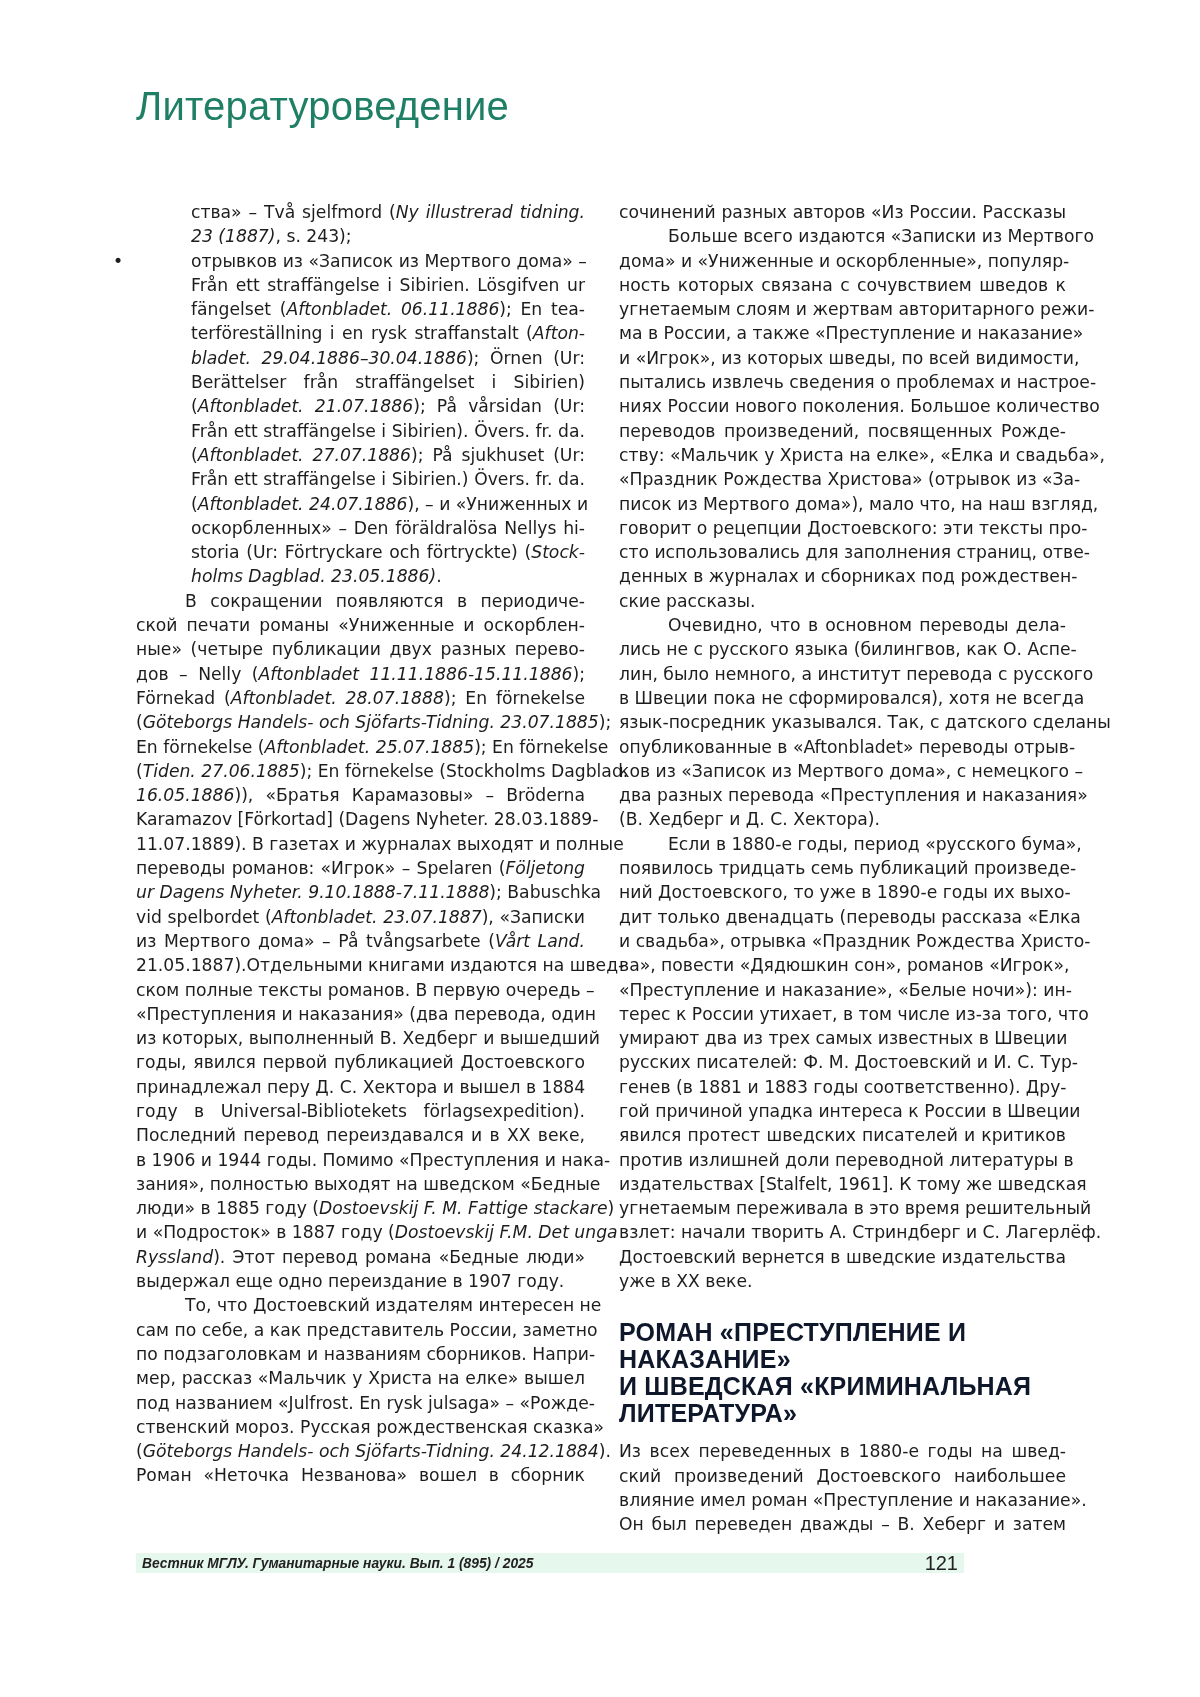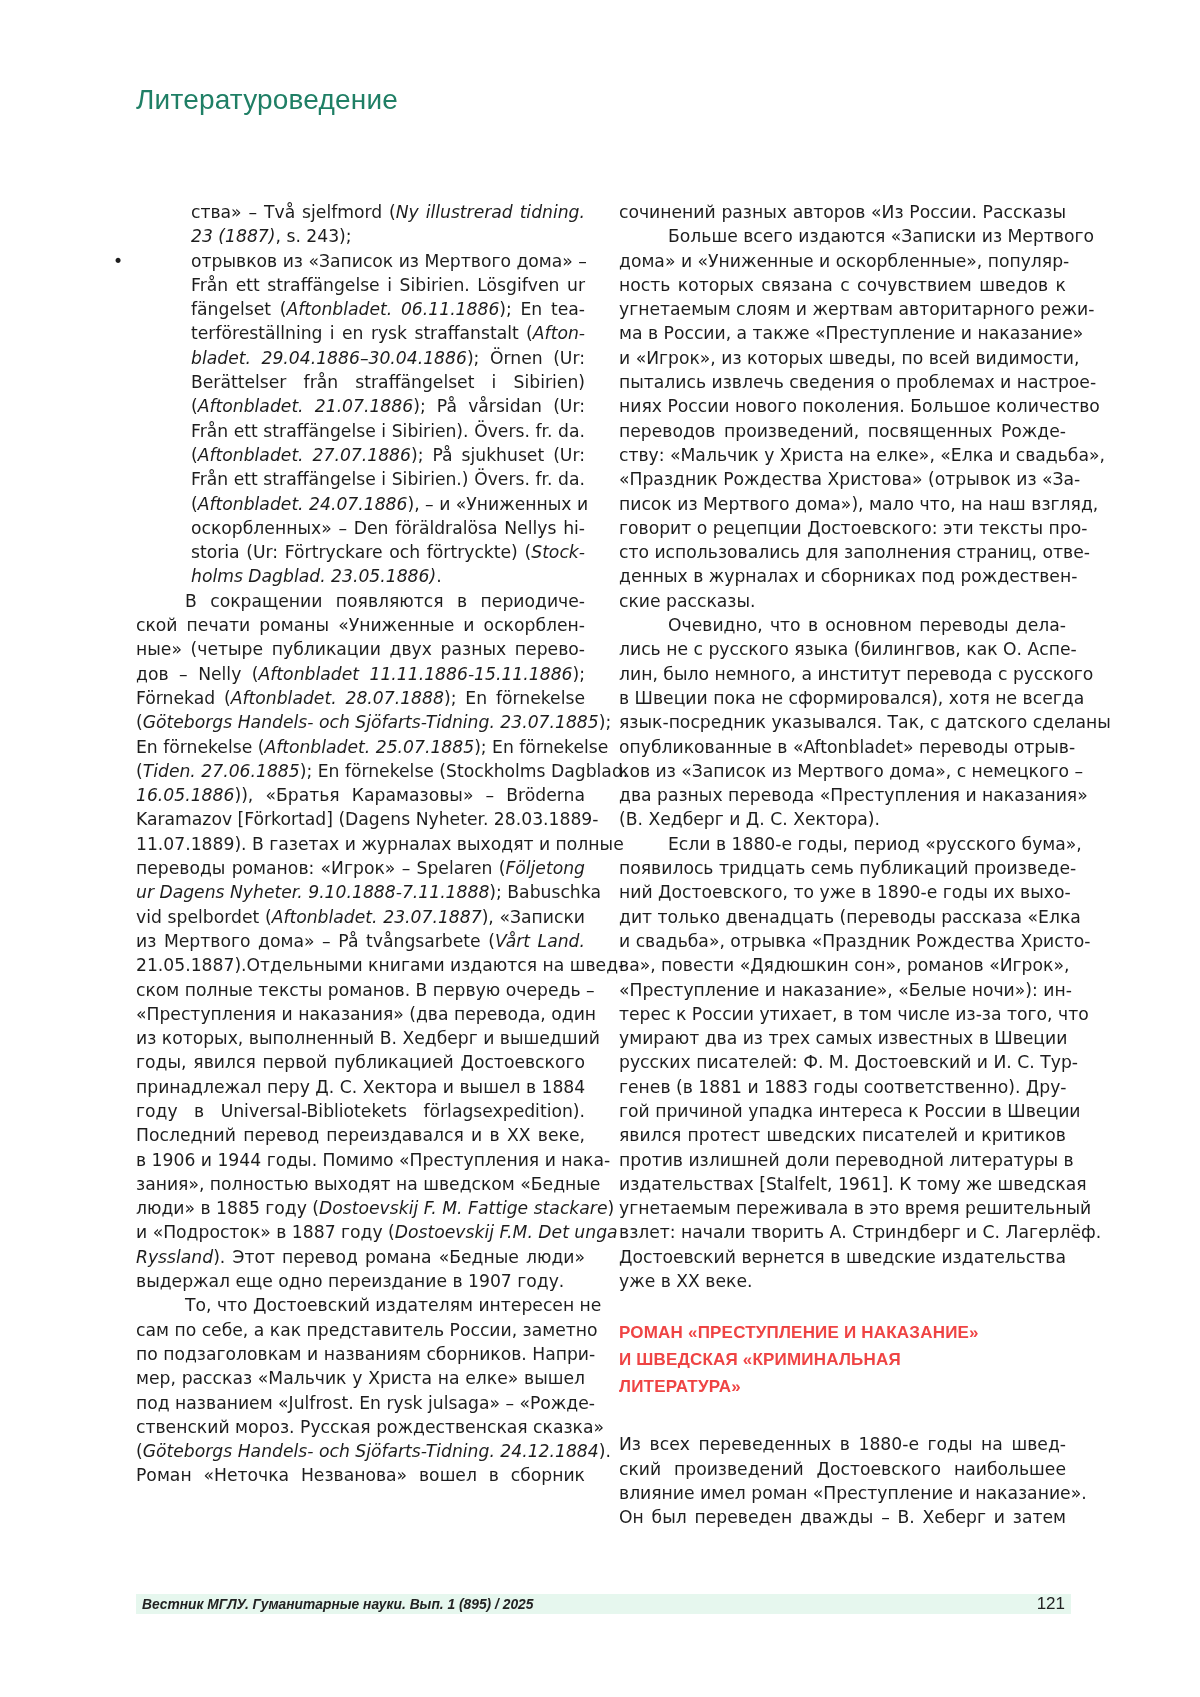--- a/index.html
+++ b/index.html
@@ -1,35 +1,35 @@
 <!DOCTYPE html>
 <html><head>
 <meta charset="utf-8">
 <style>
   html, body { margin: 0; padding: 0; background: #ffffff; }
   body { width: 1200px; height: 1697px; position: relative; overflow: hidden;
          font-family: "DejaVu Sans", sans-serif; color: #1d1d1d; }
-  .section-title { position: absolute; left: 136px; top: 84px; font-size: 28px;
+  .section-title { position: absolute; left: 136px; top: 84px; font-size: 40px;
          color: #1f7f65; font-family: "Liberation Sans", sans-serif; letter-spacing: 0.2px; }
   .col { position: absolute; top: 200px; font-size: 17.2px; line-height: 24.3px; }
   .col-left { left: 136px; width: 449px; }
   .col-right { left: 619px; width: 447px; }
   .line { display: block; white-space: nowrap; text-align: justify; text-align-last: justify; height: 24.3px; overflow: visible; }
   .line.last { text-align-last: left; }
   .ind { padding-left: 49px; }
   .ind-bullet { padding-left: 55px; }
   .bullet { position: absolute; left: 32px; }
   i { }
-  .heading { color: #ef4444; font-weight: bold; font-family: "Liberation Sans", sans-serif;
-             font-size: 17px; line-height: 27px; margin: 26px 0 32px 0; letter-spacing: 0.2px; }
-  .footer { position: absolute; left: 136px; top: 1594px; width: 935px; height: 20px;
+  .heading { color: #0f172a; font-weight: bold; font-family: "Liberation Sans", sans-serif;
+             font-size: 25px; line-height: 27px; margin: 26px 0 12px 0; letter-spacing: 0.2px; }
+  .footer { position: absolute; left: 136px; top: 1553px; width: 828px; height: 20px;
             background: #e6f7ee; }
   .footer-journal { position: absolute; left: 6px; top: 0px; font-size: 15px; font-style: italic;
             font-family: "Liberation Sans", sans-serif; font-weight: bold; color: #222; line-height: 20px; transform: scaleX(0.92); transform-origin: left; }
-  .footer-page { position: absolute; right: 6px; top: 0px; font-size: 17px; line-height: 20px;
+  .footer-page { position: absolute; right: 6px; top: 0px; font-size: 20px; line-height: 20px;
             font-family: "Liberation Sans", sans-serif; color: #222; }
 </style>
 </head>
 <body>
 
 <div class="section-title">Литературоведение</div>
 
 <div class="col col-left" id="left-col">
     <span class="line ind-bullet">ства» – Två sjelfmord (<i>Ny illustrerad tidning.</i></span>
     <span class="line ind-bullet last"><i>23 (1887)</i>, s. 243);</span>

